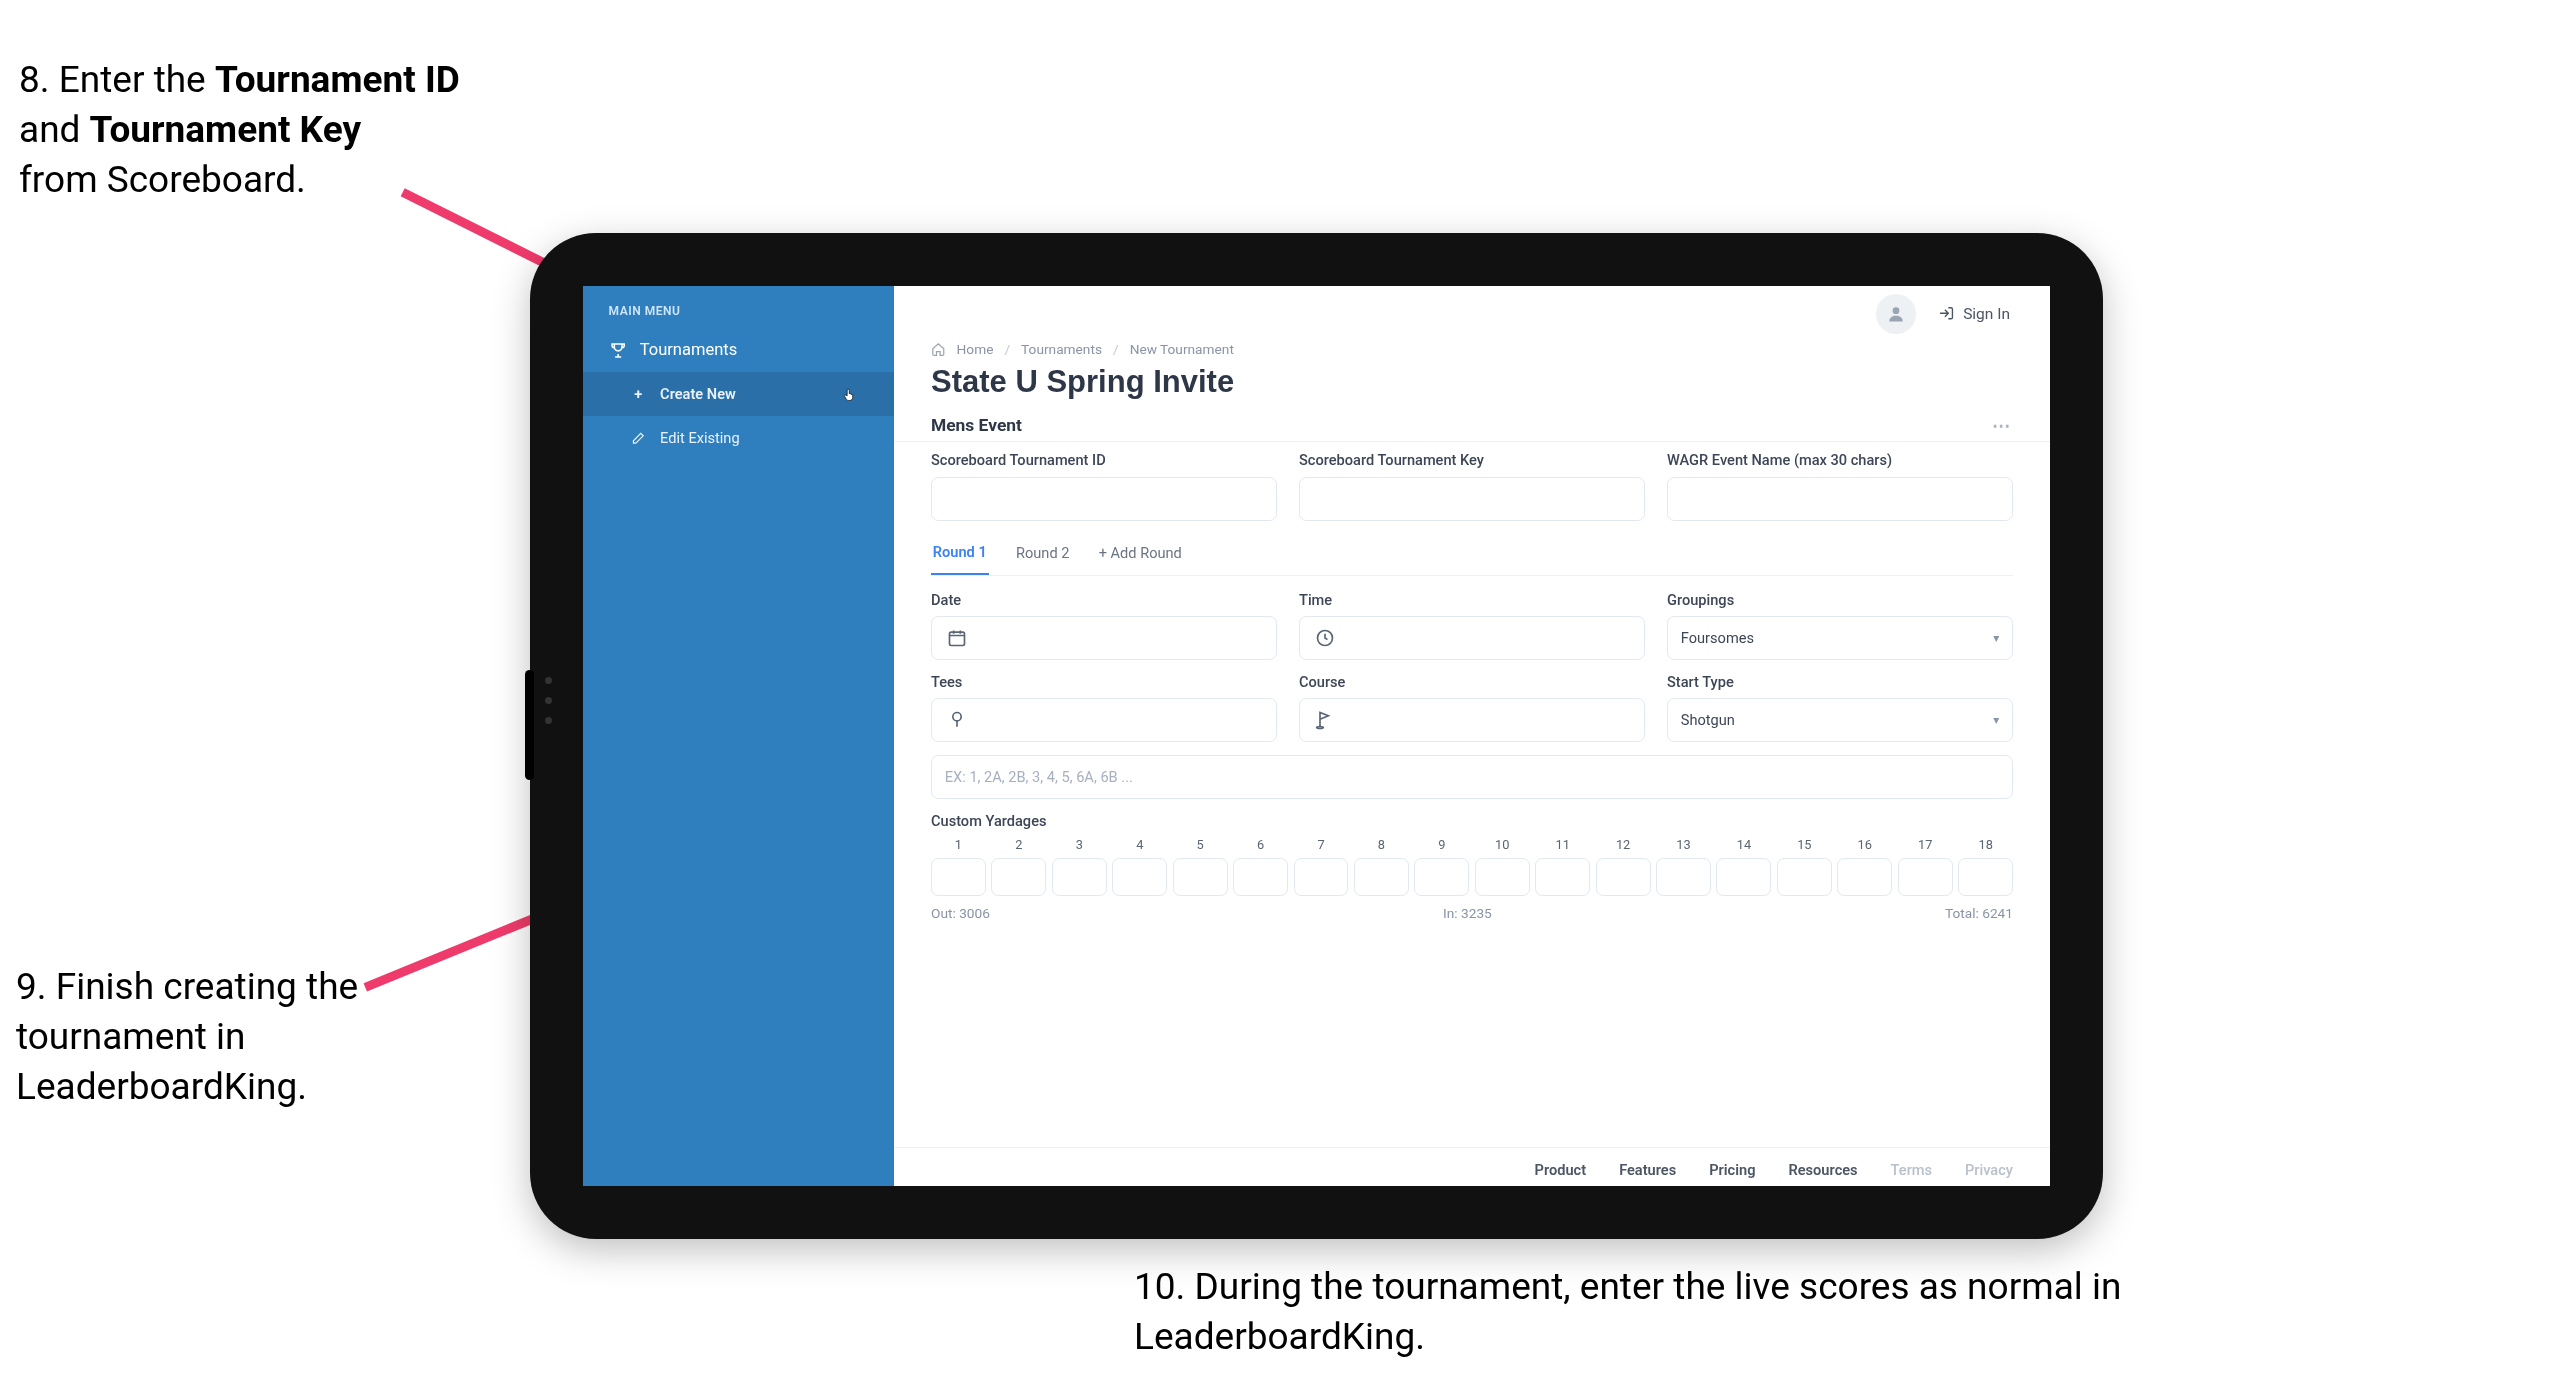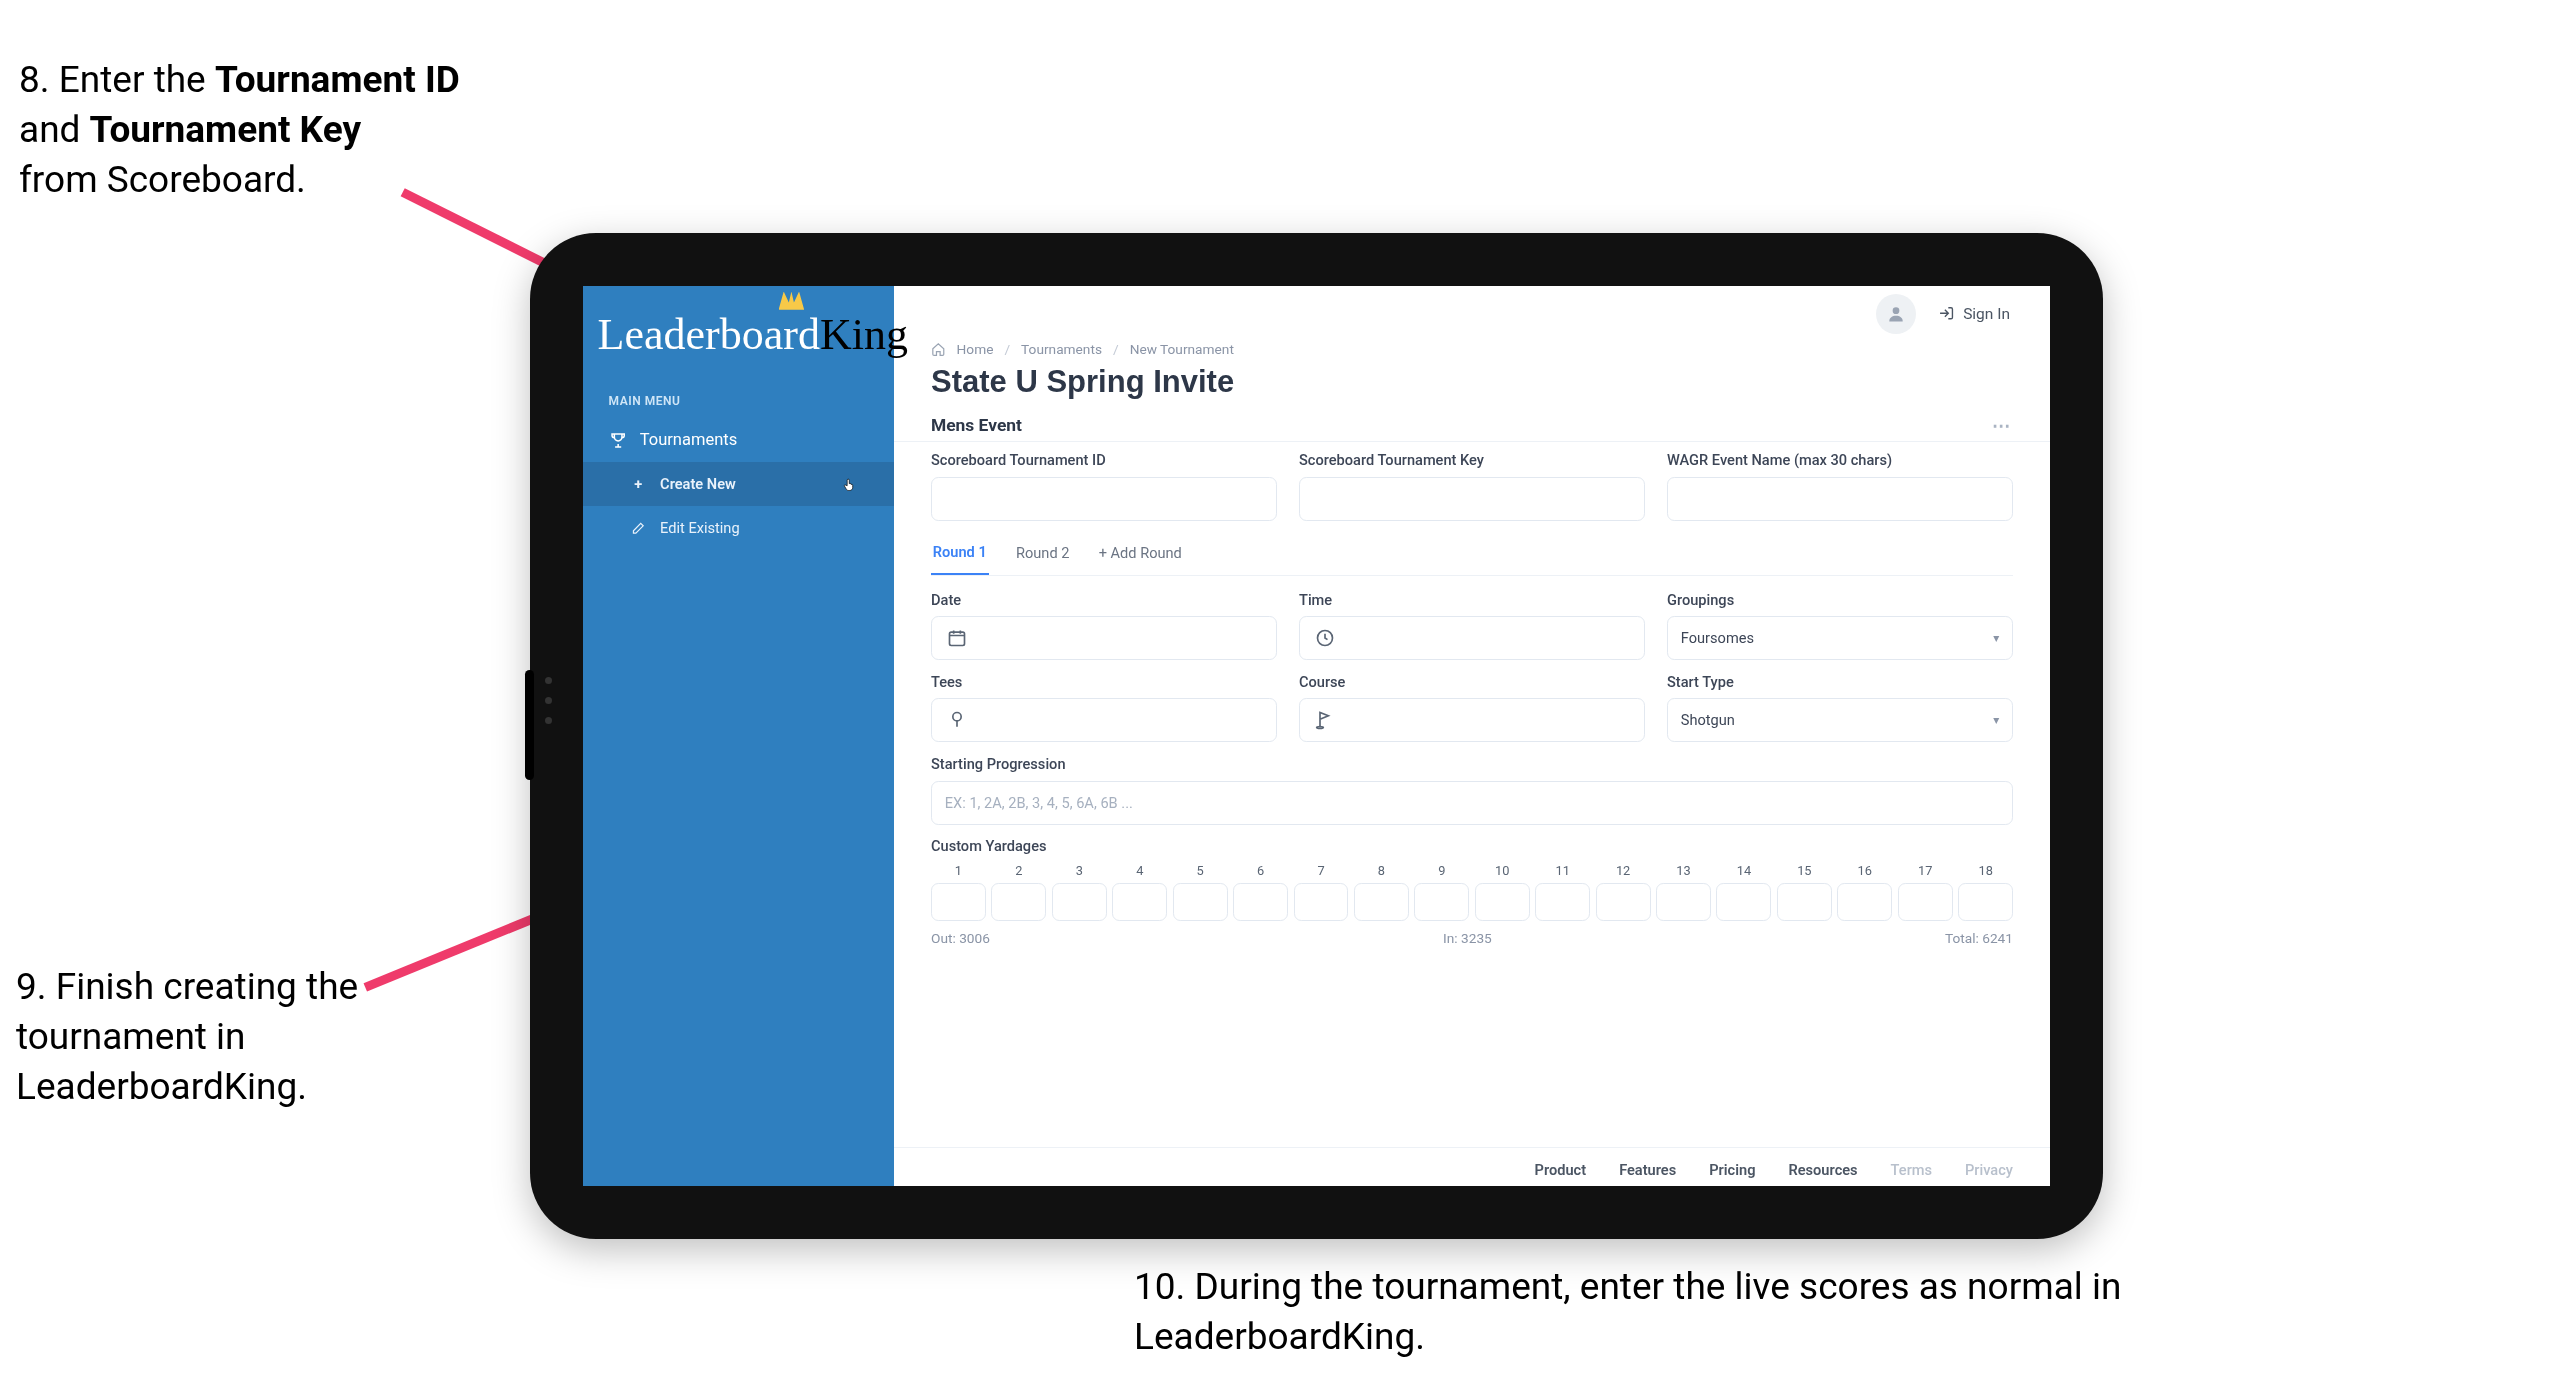--- a/index.html
+++ b/index.html
@@ -203,25 +203,20 @@
 <div class="tablet">
   <div class="dots">
       <span></span>
       <span></span>
       <span></span>
     </div>
   <div class="screen">
     <div class="app">
 
       <aside class="sidebar">
-        <div class="logo">
-          <span>Leaderboard</span>
-            <span class="king">King</span>
-          <span class="crown"></span>
-        </div>
         <div class="menu-title">MAIN MENU</div>
 
         <div class="side-item sel">
           <span class="ico">
             <svg viewBox="0 0 24 24" width="18.3" height="18.3" fill="none" stroke="currentColor" stroke-width="2">
                 <path d="M8 21h8M12 17v4M7 4h10v4a5 5 0 0 1-10 0V4zM7 4H4v2a3 3 0 0 0 3 3M17 4h3v2a3 3 0 0 1-3 3"></path>
               </svg>
           </span>
           <span>Tournaments</span>
         </div>
@@ -359,21 +354,20 @@
             <div class="field">
               <span class="lbl">Start Type</span>
               <div class="select">
                 <span>Shotgun</span>
                 <span class="chev">▾</span>
               </div>
             </div>
           </div>
 
           <div class="field full" style="margin-bottom:12.8px;">
-            <span class="lbl">Starting Progression</span>
             <div class="input">
               <span class="placeholder">EX: 1, 2A, 2B, 3, 4, 5, 6A, 6B ...</span>
             </div>
           </div>
 
           <div class="yardage-head">Custom Yardages</div>
           <div class="holes" id="holes-row">
               <div class="hole">
                 <span class="n">1</span>
                 <div class="box"></div>

